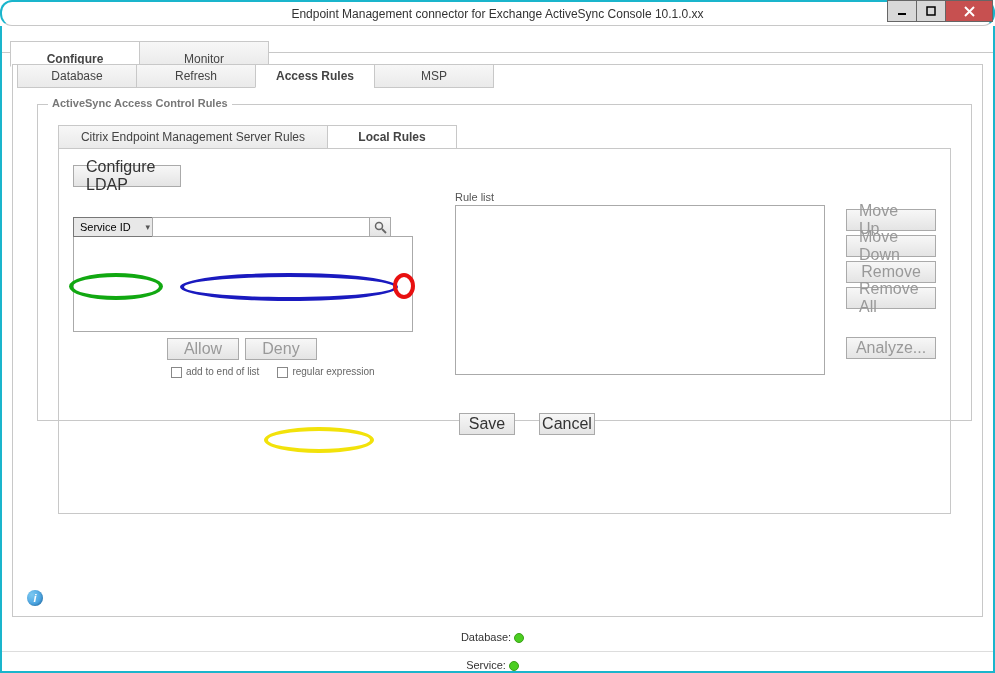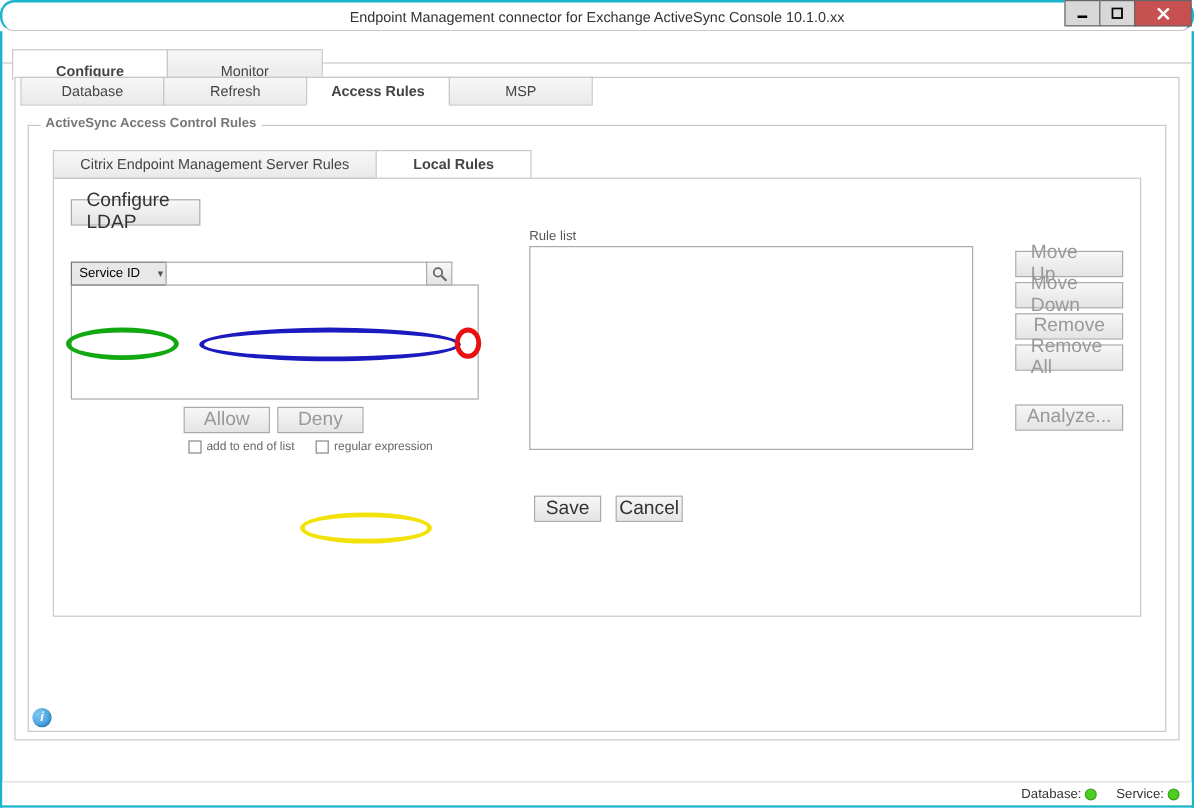--- a/index.html
+++ b/index.html
@@ -124,24 +124,24 @@
     top: 0px;
   }
   .secondary-tab.active {
     background: #fff;
     border-bottom: 1px solid #fff;
     font-weight: bold;
   }
   
   
   .groupbox {
-    margin: 16px 10px 10px 10px;
+    margin: 16px 10px 10px 24px;
     border: 1px solid #c8c8c8;
     position: relative;
-    height: 506px;
+    height: 317px;
   }
   .groupbox-title {
     position: absolute;
     top: -8px;
     left: 10px;
     background: #fff;
     padding: 0 4px;
     font-size: 11px;
     font-weight: bold;
     color: #777;
@@ -293,21 +293,21 @@
     gap: 4px;
   }
   .side-buttons .btn { width: 90px; }
   .side-buttons .spacer { height: 20px; }
   
   .save-cancel-row {
     position: absolute;
     left: 400px;
     top: 264px;
     display: flex;
-    gap: 12px;
+    gap: 24px;
   }
   .save-cancel-row .btn { width: 56px; }
   
   .info-icon-bl {
     position: absolute;
     left: 14px;
     bottom: 10px;
     width: 16px;
     height: 16px;
     border-radius: 50%;
@@ -370,20 +370,21 @@
     height: 20px;
     display: flex;
     align-items: center;
     justify-content: flex-end;
     padding-right: 10px;
     gap: 16px;
     font-size: 11px;
     color: #333;
     border-top: 1px solid #ddd;
     background: #fff;
+    flex-direction: column;
   }
   .status-dot {
     width: 10px;
     height: 10px;
     border-radius: 50%;
     background: #4bce21;
     display: inline-block;
     margin-left: 3px;
     border: 1px solid #3aa018;
     vertical-align: middle;

